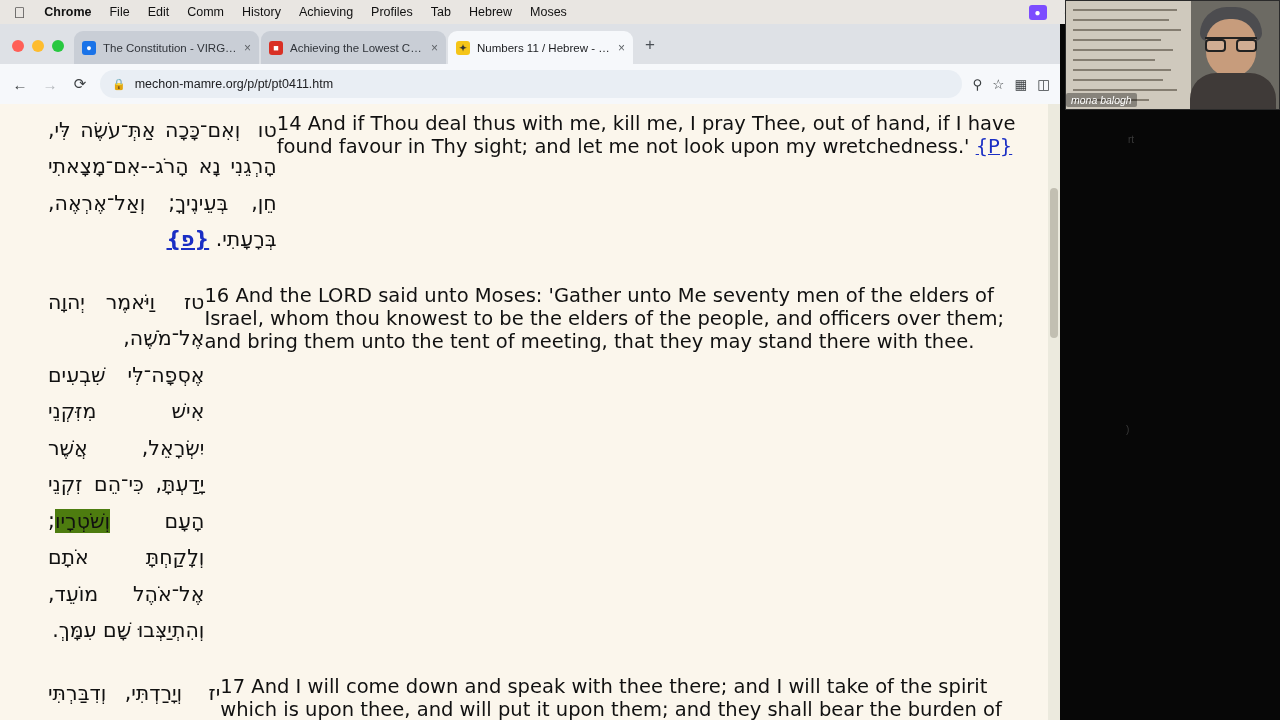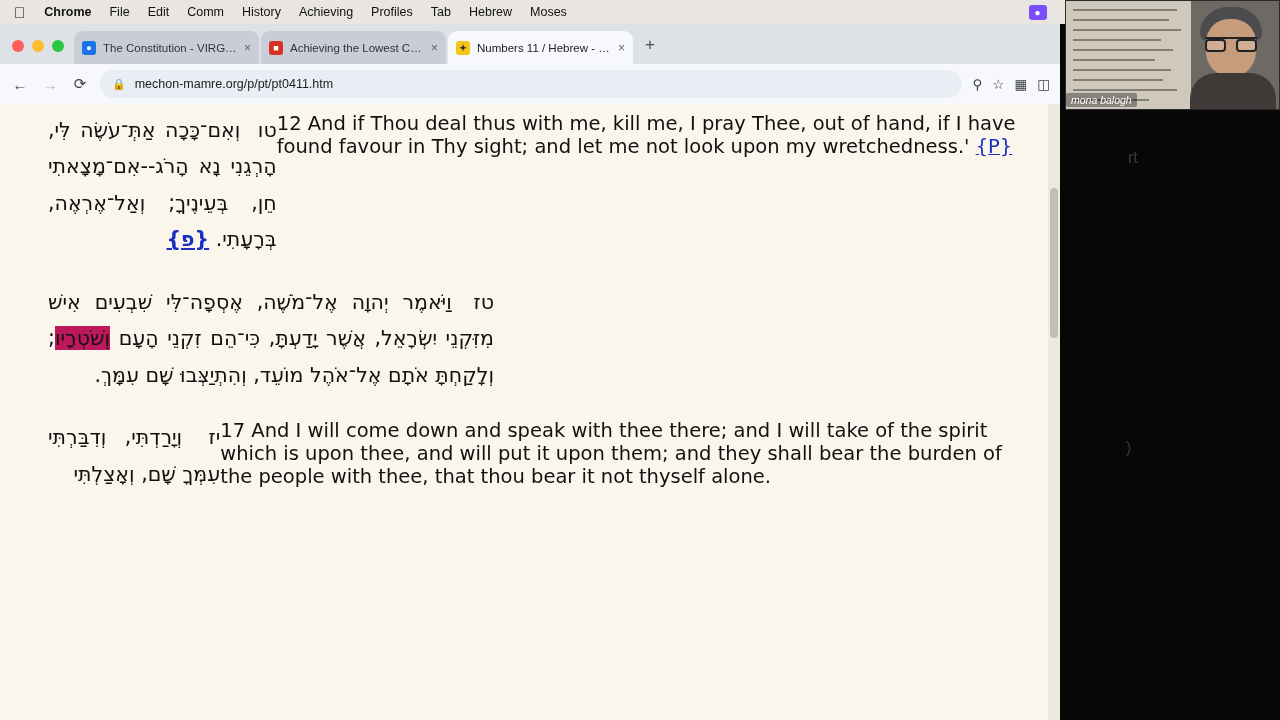--- a/index.html
+++ b/index.html
@@ -133,21 +133,21 @@
     width: 470px;
     direction: rtl;
     text-align: justify;
     font-family: "DejaVu Sans", "Liberation Serif", serif;
     font-size: 20.5px;
     line-height: 1.78;
     color: #111;
     padding-left: 24px;
   }
   .heb .vnum { margin-left: 8px; }
-  .heb .hl { background: #be185d; margin-top: 20px; }
+  .heb .hl { background: #4d7c0f; margin-top: 20px; }
   .heb .pmark {
     color: #1a2ec4; text-decoration: underline;
     font-weight: bold;
   }
   .eng {
     flex: 1 1 auto;
     font-size: 19.5px;
     line-height: 1.18;
     color: #111;
     font-family: "DejaVu Sans", sans-serif;
@@ -167,21 +167,21 @@
     background: #c2bfb2; border-radius: 4px;
   }
 
   
   #desk-right {
     position: absolute; left: 1060px; top: 24px;
     width: 220px; height: 696px;
     background: #070707;
   }
   .ghost {
-    position: absolute; color: #3a3a3a; font-size: 16px; margin-top: 15px;
+    position: absolute; color: #3a3a3a; font-size: 10px;
   }
 
   
   #webcam {
     position: absolute; right: 0; top: 0;
     width: 215px; height: 110px;
     background: #6c6a63;
     overflow: hidden;
     border: 1px solid #2b2b2b;
     font-style: italic;
@@ -318,32 +318,33 @@
 
         <div class="verse">
           <div class="heb">
             <span class="vnum">טו</span>
             <span>וְאִם־כָּכָה אַתְּ־עֹשֶׂה לִּי, הָרְגֵנִי נָא</span>
             <span>הָרֹג--אִם־מָצָאתִי חֵן, בְּעֵינֶיךָ; וְאַל־אֶרְאֶה,</span>
             <span>בְּרָעָתִי.</span>
             <span class="pmark">{פ}</span>
           </div>
           <div class="eng">
-            <span>12 And if Thou deal thus with me, kill me, I pray Thee, out of hand, if I have found favour in Thy sight; and let me not look upon my wretchedness.' </span><span class="pmark">{P}</span>
+            <span>14 And if Thou deal thus with me, kill me, I pray Thee, out of hand, if I have found favour in Thy sight; and let me not look upon my wretchedness.' </span><span class="pmark">{P}</span>
           </div>
         </div>
 
         <div class="verse">
           <div class="heb">
             <span class="vnum">טז</span>
             <span>וַיֹּאמֶר יְהוָה אֶל־מֹשֶׁה, אֶסְפָה־לִּי</span>
             <span>שִׁבְעִים אִישׁ מִזִּקְנֵי יִשְׂרָאֵל, אֲשֶׁר יָדַעְתָּ,</span>
             <span>כִּי־הֵם זִקְנֵי הָעָם </span><span class="hl">וְשֹׁטְרָיו</span><span>; וְלָקַחְתָּ אֹתָם</span>
             <span>אֶל־אֹהֶל מוֹעֵד, וְהִתְיַצְּבוּ שָׁם עִמָּךְ.</span>
           </div>
+          <div class="eng">16 And the LORD said unto Moses: 'Gather unto Me seventy men of the elders of Israel, whom thou knowest to be the elders of the people, and officers over them; and bring them unto the tent of meeting, that they may stand there with thee.</div>
         </div>
 
         <div class="verse">
           <div class="heb">
             <span class="vnum">יז</span>
             <span>וְיָרַדְתִּי, וְדִבַּרְתִּי עִמְּךָ שָׁם, וְאָצַלְתִּי</span>
             
             
             
           </div>

